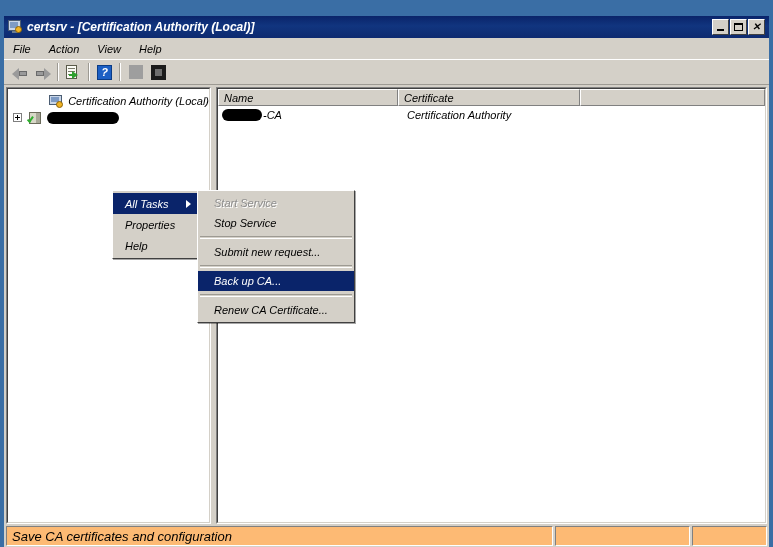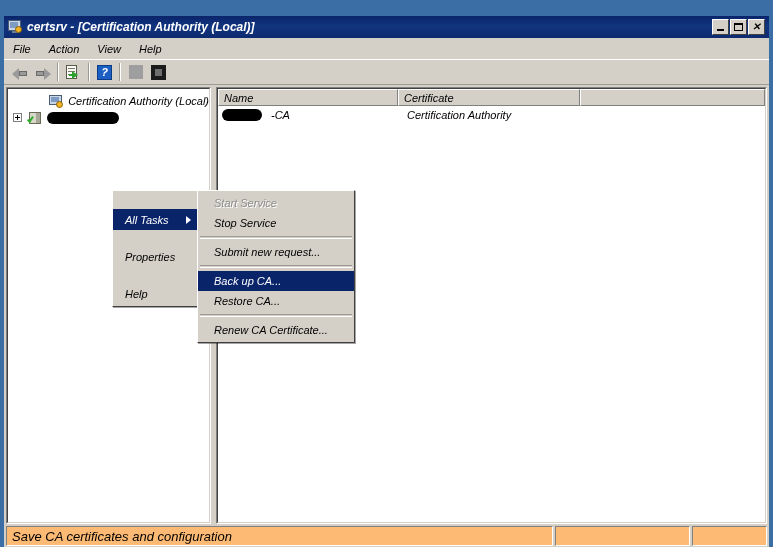--- a/index.html
+++ b/index.html
@@ -473,21 +473,20 @@
     height: 17px;
     font-size: 11px;
     padding-left: 4px;
     white-space: nowrap;
   }
   .list-cell-name {
     width: 180px;
     display: flex;
     align-items: center;
     overflow: hidden;
-    gap: 8px;
   }
   .list-cell-desc {
     width: 182px;
     padding-left: 5px;
     overflow: hidden;
   }
   .list-redacted { width: 40px; margin-right: 1px; }
 
   
   #context-menu {
@@ -508,21 +507,20 @@
   #context-menu .menu-item {
     height: 21px;
     display: flex;
     align-items: center;
     padding-left: 12px;
     padding-right: 8px;
     font-size: 11px;
     color: #000;
     position: relative;
     white-space: nowrap;
-    margin-top: 16px;
   }
   #context-menu .menu-item.selected {
     background: #0a246a;
     color: #ffffff;
   }
   .submenu-arrow {
     position: absolute;
     right: 6px;
     top: 50%;
     margin-top: -4px;
@@ -727,23 +725,20 @@
           <span>Stop Service</span>
         </div>
         <div class="menu-separator"></div>
         <div class="menu-item">
           <span>Submit new request...</span>
         </div>
         <div class="menu-separator"></div>
         <div class="menu-item selected">
           <span>Back up CA...</span>
         </div>
-        <div class="menu-item">
-          <span>Restore CA...</span>
-        </div>
         <div class="menu-separator"></div>
         <div class="menu-item">
           <span>Renew CA Certificate...</span>
         </div>
       </div>
 
     </div>
 
     <div id="status-bar">
       <div class="status-pane" id="status-main">Save CA certificates and configuration</div>

